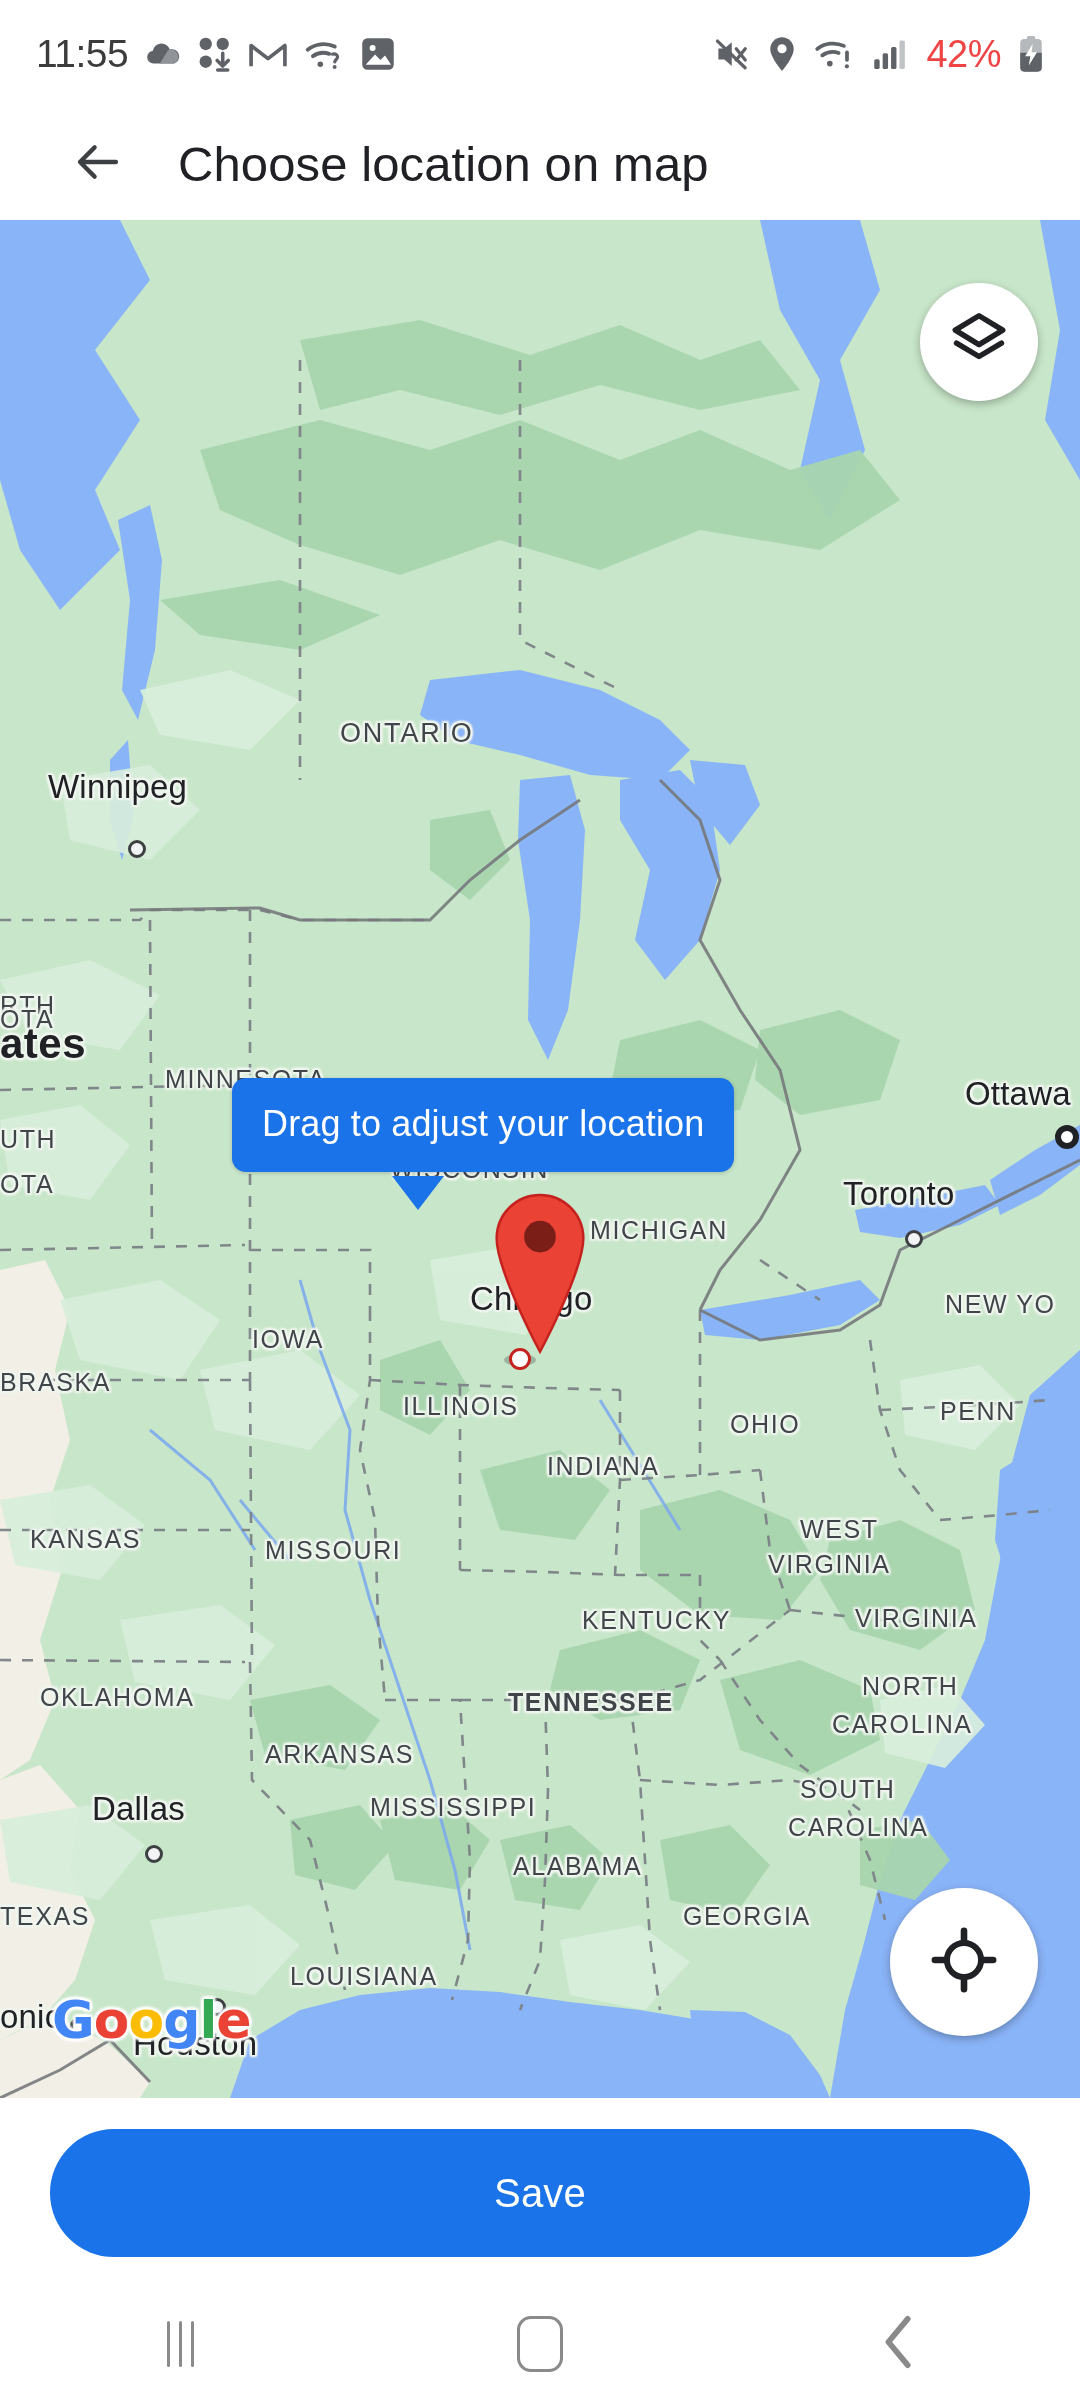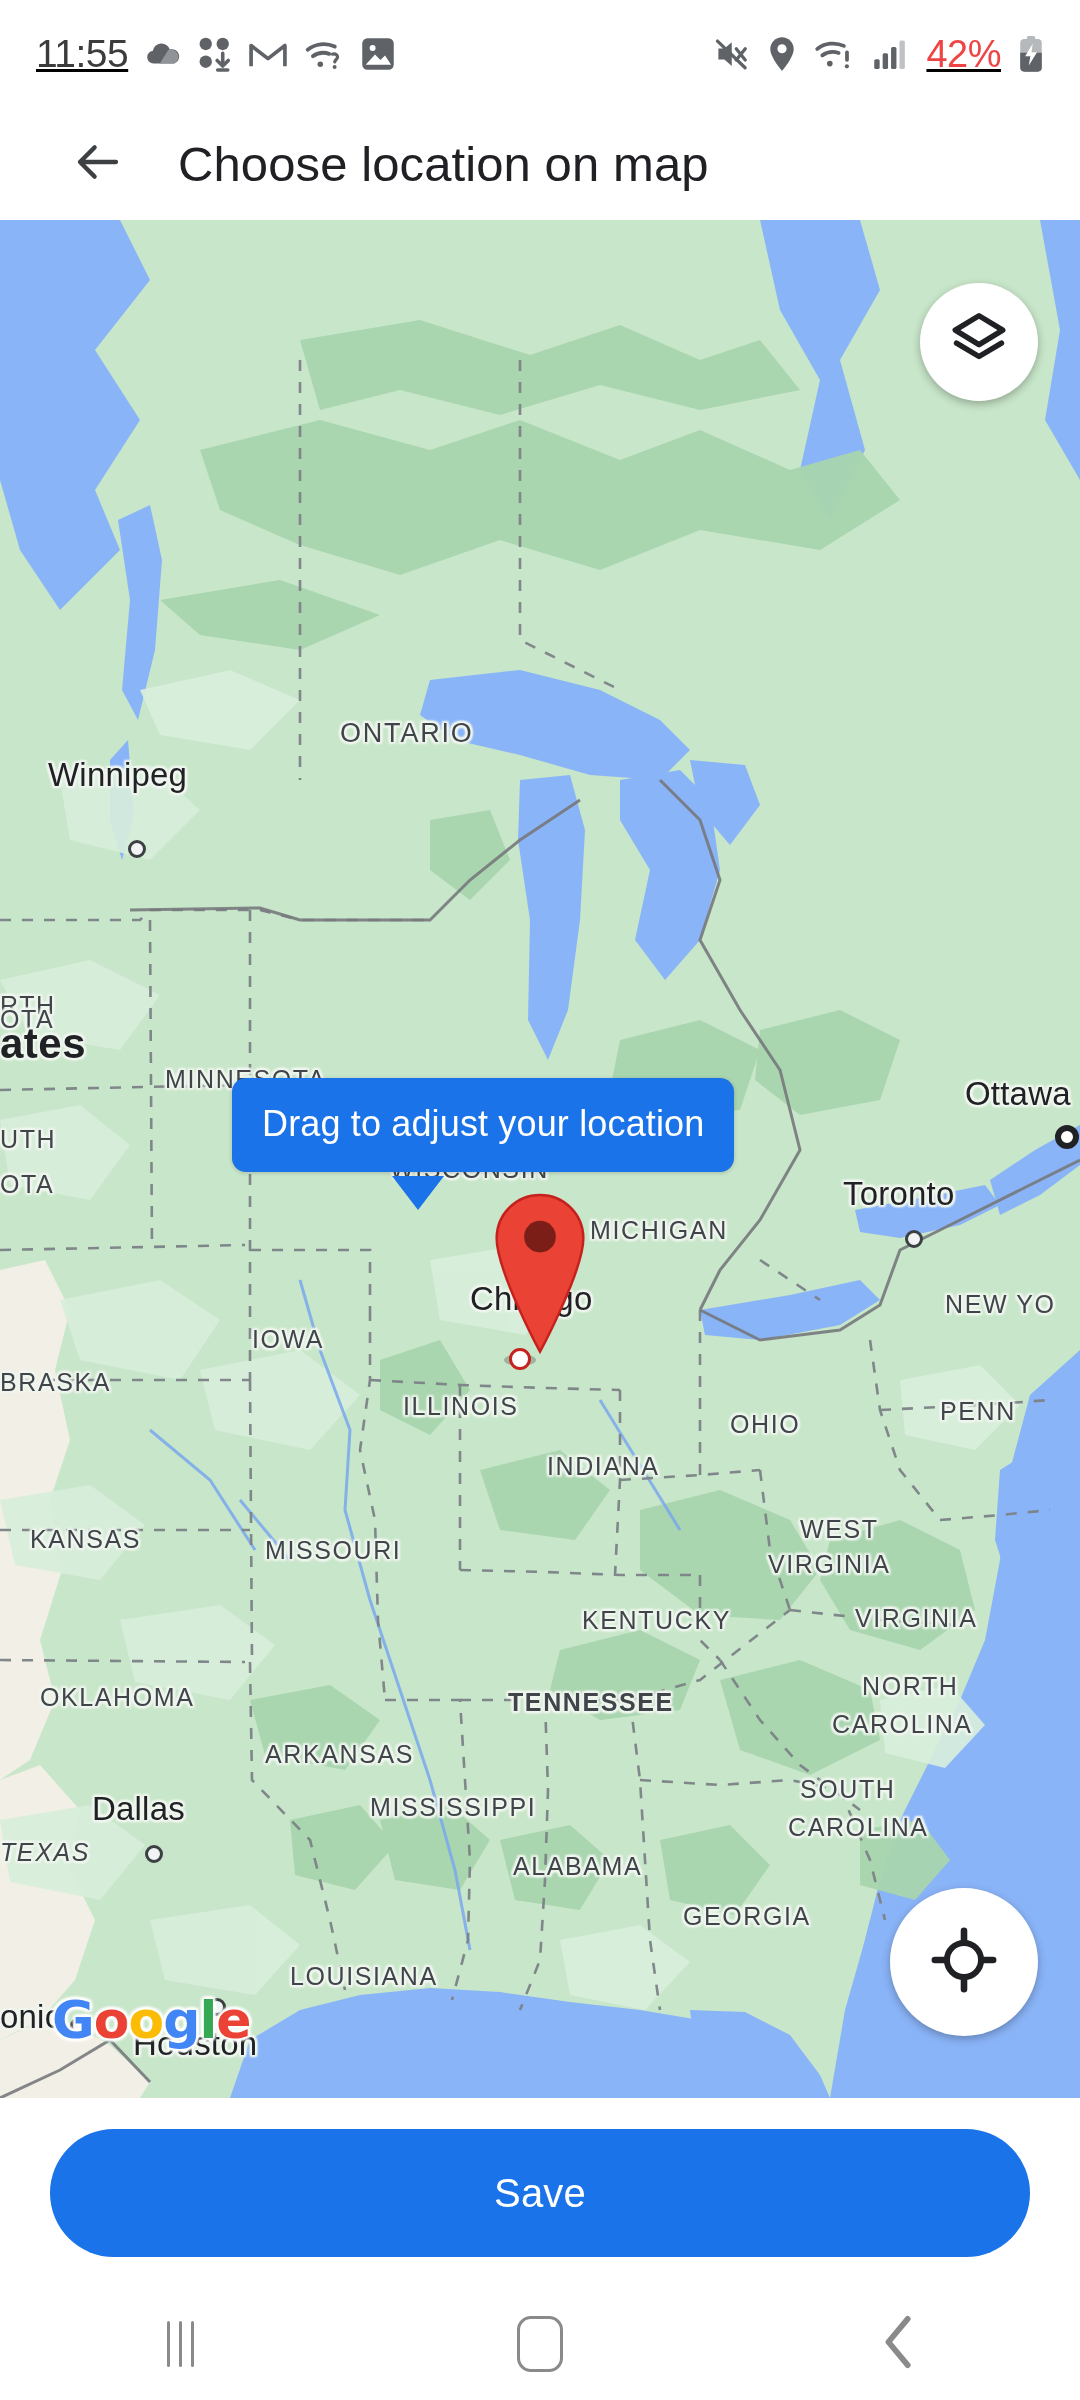--- a/index.html
+++ b/index.html
@@ -8,21 +8,21 @@
     font-family:"Liberation Sans", sans-serif;
     background:#ffffff;
     overflow:hidden;
     position:relative;
   }
 
   
   .status-bar{
     position:absolute; top:0; left:0; width:1080px; height:108px;
     background:#ffffff; display:flex; align-items:center;
-    padding:0 36px; z-index:60;text-decoration:underline;
+    padding:0 36px; z-index:60;
   }
   .sb-left{ display:flex; align-items:center; gap:16px; }
   .sb-right{ display:flex; align-items:center; gap:17px; margin-left:auto; }
   .sb-time{ font-size:39px; color:#3c3c3c; letter-spacing:-0.5px; font-weight:400; }
   .sb-batt-text{ font-size:38px; color:#ef4444; letter-spacing:-0.5px;text-align:right; }
   .sb-ico{ display:flex; align-items:center; justify-content:center; }
 
   
   .app-bar{
     position:absolute; top:108px; left:0; width:1080px; height:112px;
@@ -426,28 +426,28 @@
       <div class="mlabel m-state" style="left:40px;top:1463px;">OKLAHOMA</div>
       <div class="mlabel m-state" style="left:508px;top:1468px;font-weight:bold;">TENNESSEE</div>
       <div class="mlabel m-state" style="left:862px;top:1452px;">NORTH</div>
       <div class="mlabel m-state" style="left:832px;top:1490px;">CAROLINA</div>
       <div class="mlabel m-state" style="left:265px;top:1520px;">ARKANSAS</div>
       <div class="mlabel m-state" style="left:370px;top:1573px;">MISSISSIPPI</div>
       <div class="mlabel m-state" style="left:800px;top:1555px;">SOUTH</div>
       <div class="mlabel m-state" style="left:788px;top:1593px;">CAROLINA</div>
       <div class="mlabel m-state" style="left:513px;top:1632px;">ALABAMA</div>
       <div class="mlabel m-state" style="left:683px;top:1682px;">GEORGIA</div>
-      <div class="mlabel m-state" style="left:0px;top:1618px;font-style:italic;">TEXAS</div>
+      <div class="mlabel m-state" style="left:0px;top:1682px;">TEXAS</div>
       <div class="mlabel m-state" style="left:290px;top:1742px;">LOUISIANA</div>
 
       <div class="mlabel m-state" style="left:945px;top:1070px;">NEW YO</div>
 
       <div class="mlabel m-country" style="left:0px;top:800px;">ates</div>
 
-      <div class="mlabel m-city" style="left:48px;top:536px;">Winnipeg</div>
+      <div class="mlabel m-city" style="left:48px;top:548px;">Winnipeg</div>
       <div class="city-dot" style="left:128px;top:620px;"></div>
 
       <div class="mlabel m-city" style="left:965px;top:855px;">Ottawa</div>
       <div class="capital-dot" style="left:1055px;top:905px;"></div>
 
       <div class="mlabel m-city" style="left:843px;top:955px;">Toronto</div>
       <div class="city-dot" style="left:905px;top:1010px;"></div>
 
       <div class="mlabel m-city" style="left:470px;top:1060px;">Chicago</div>
 

